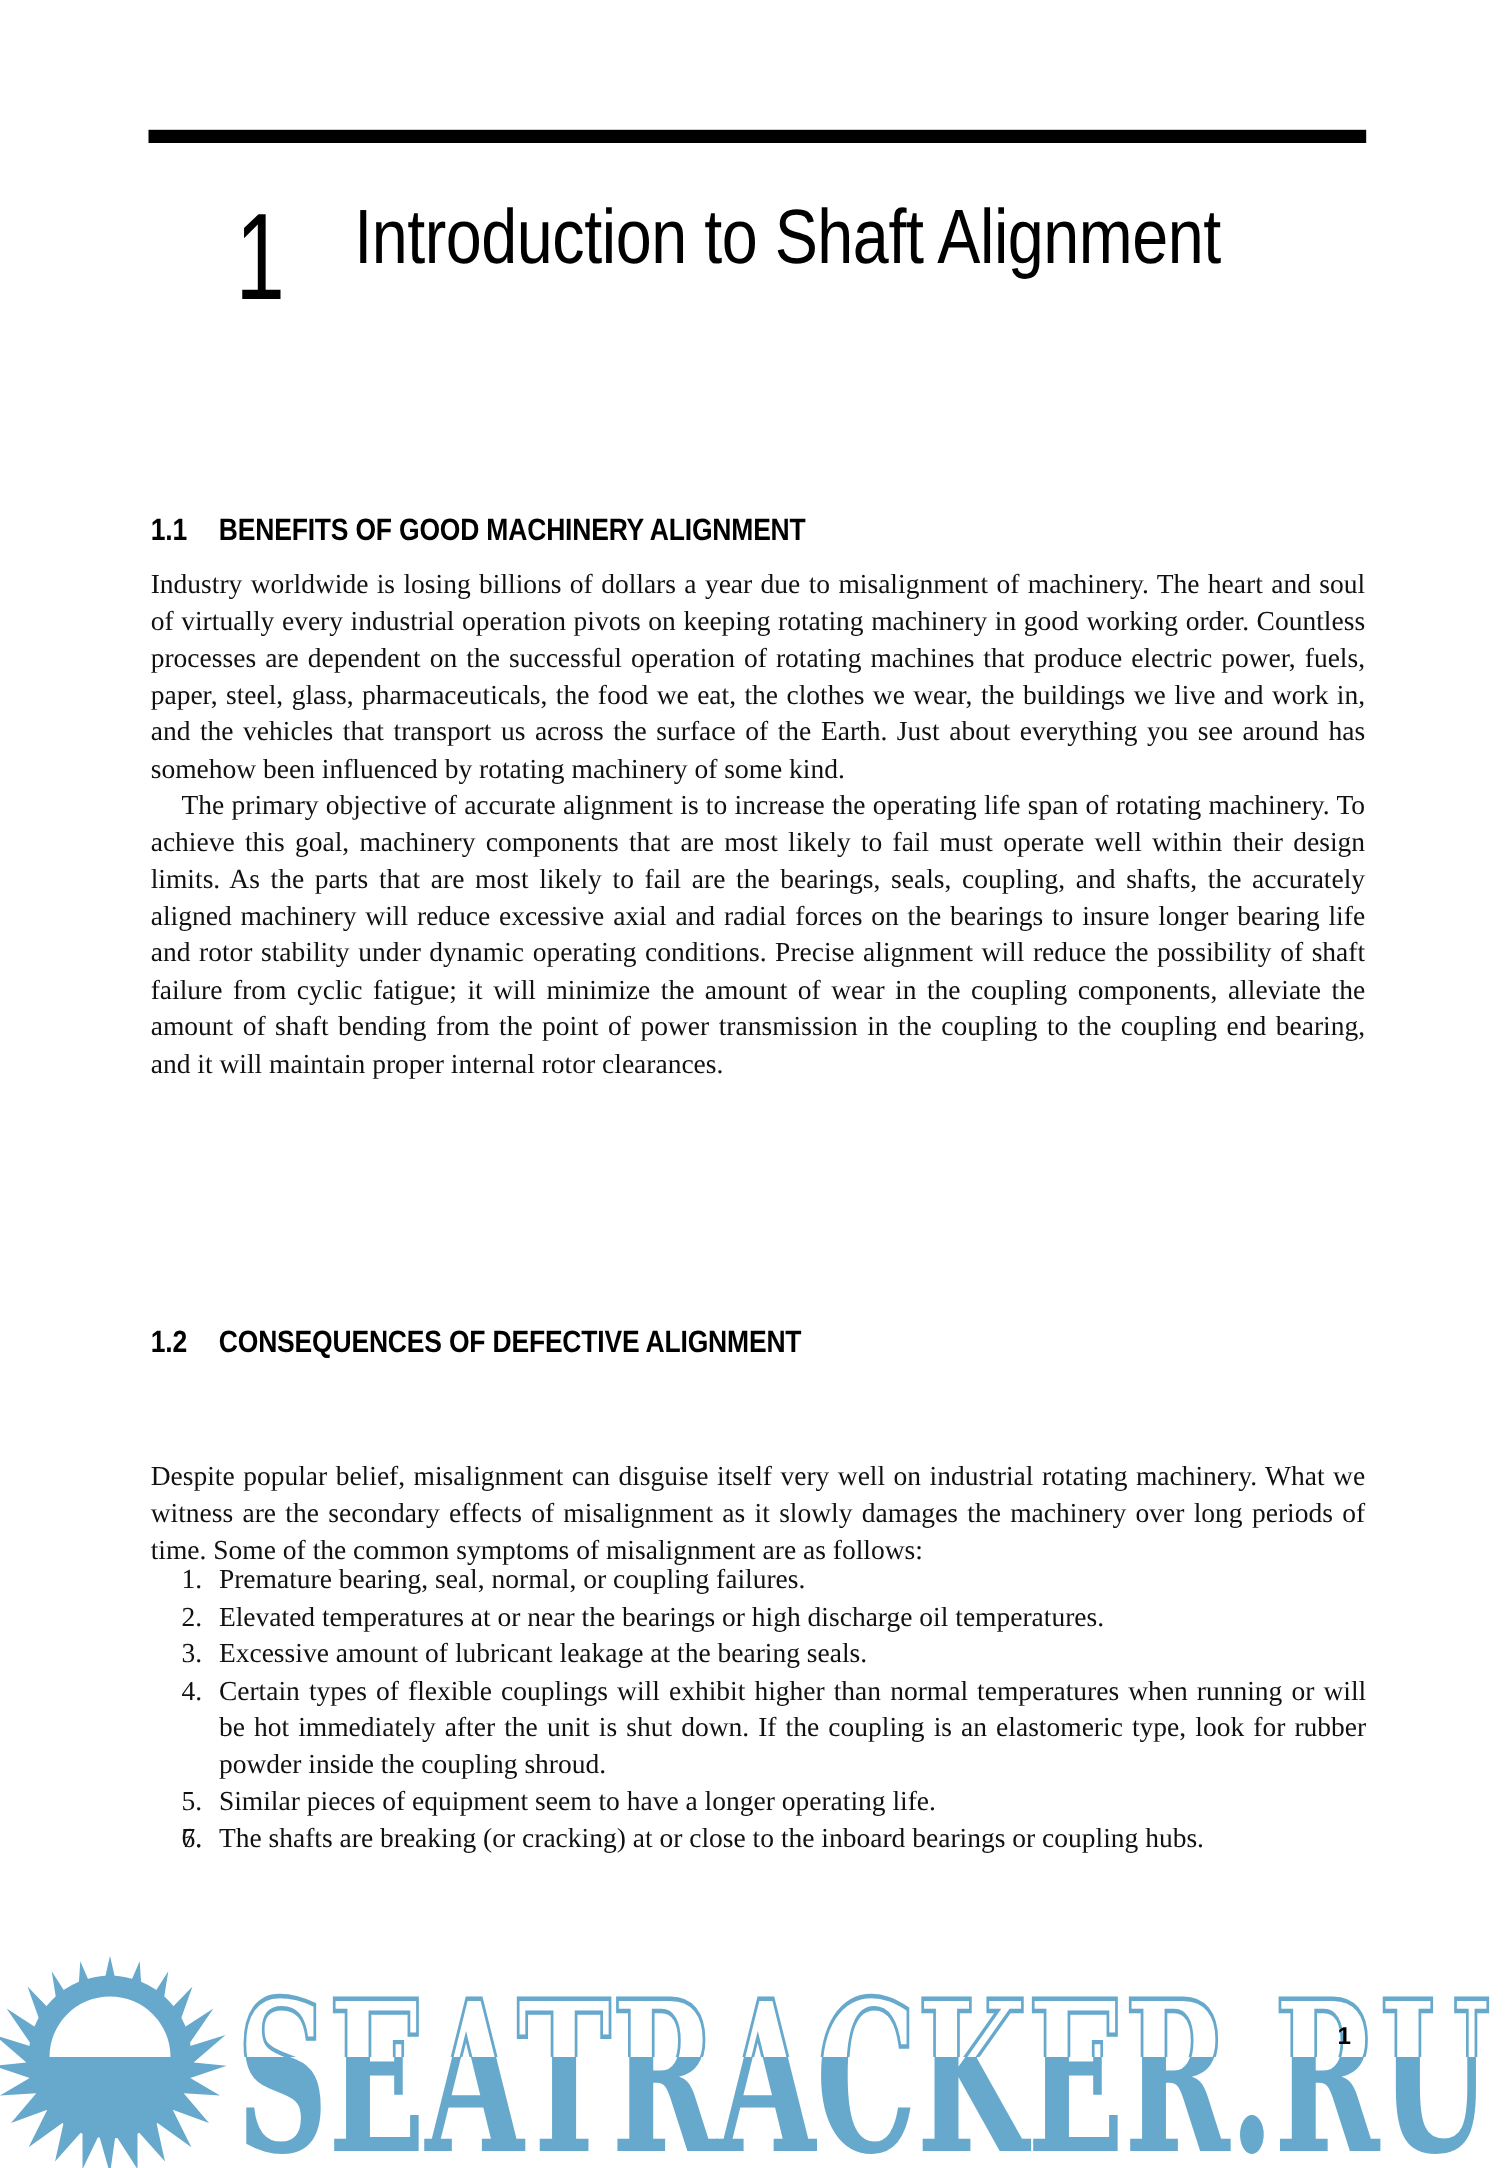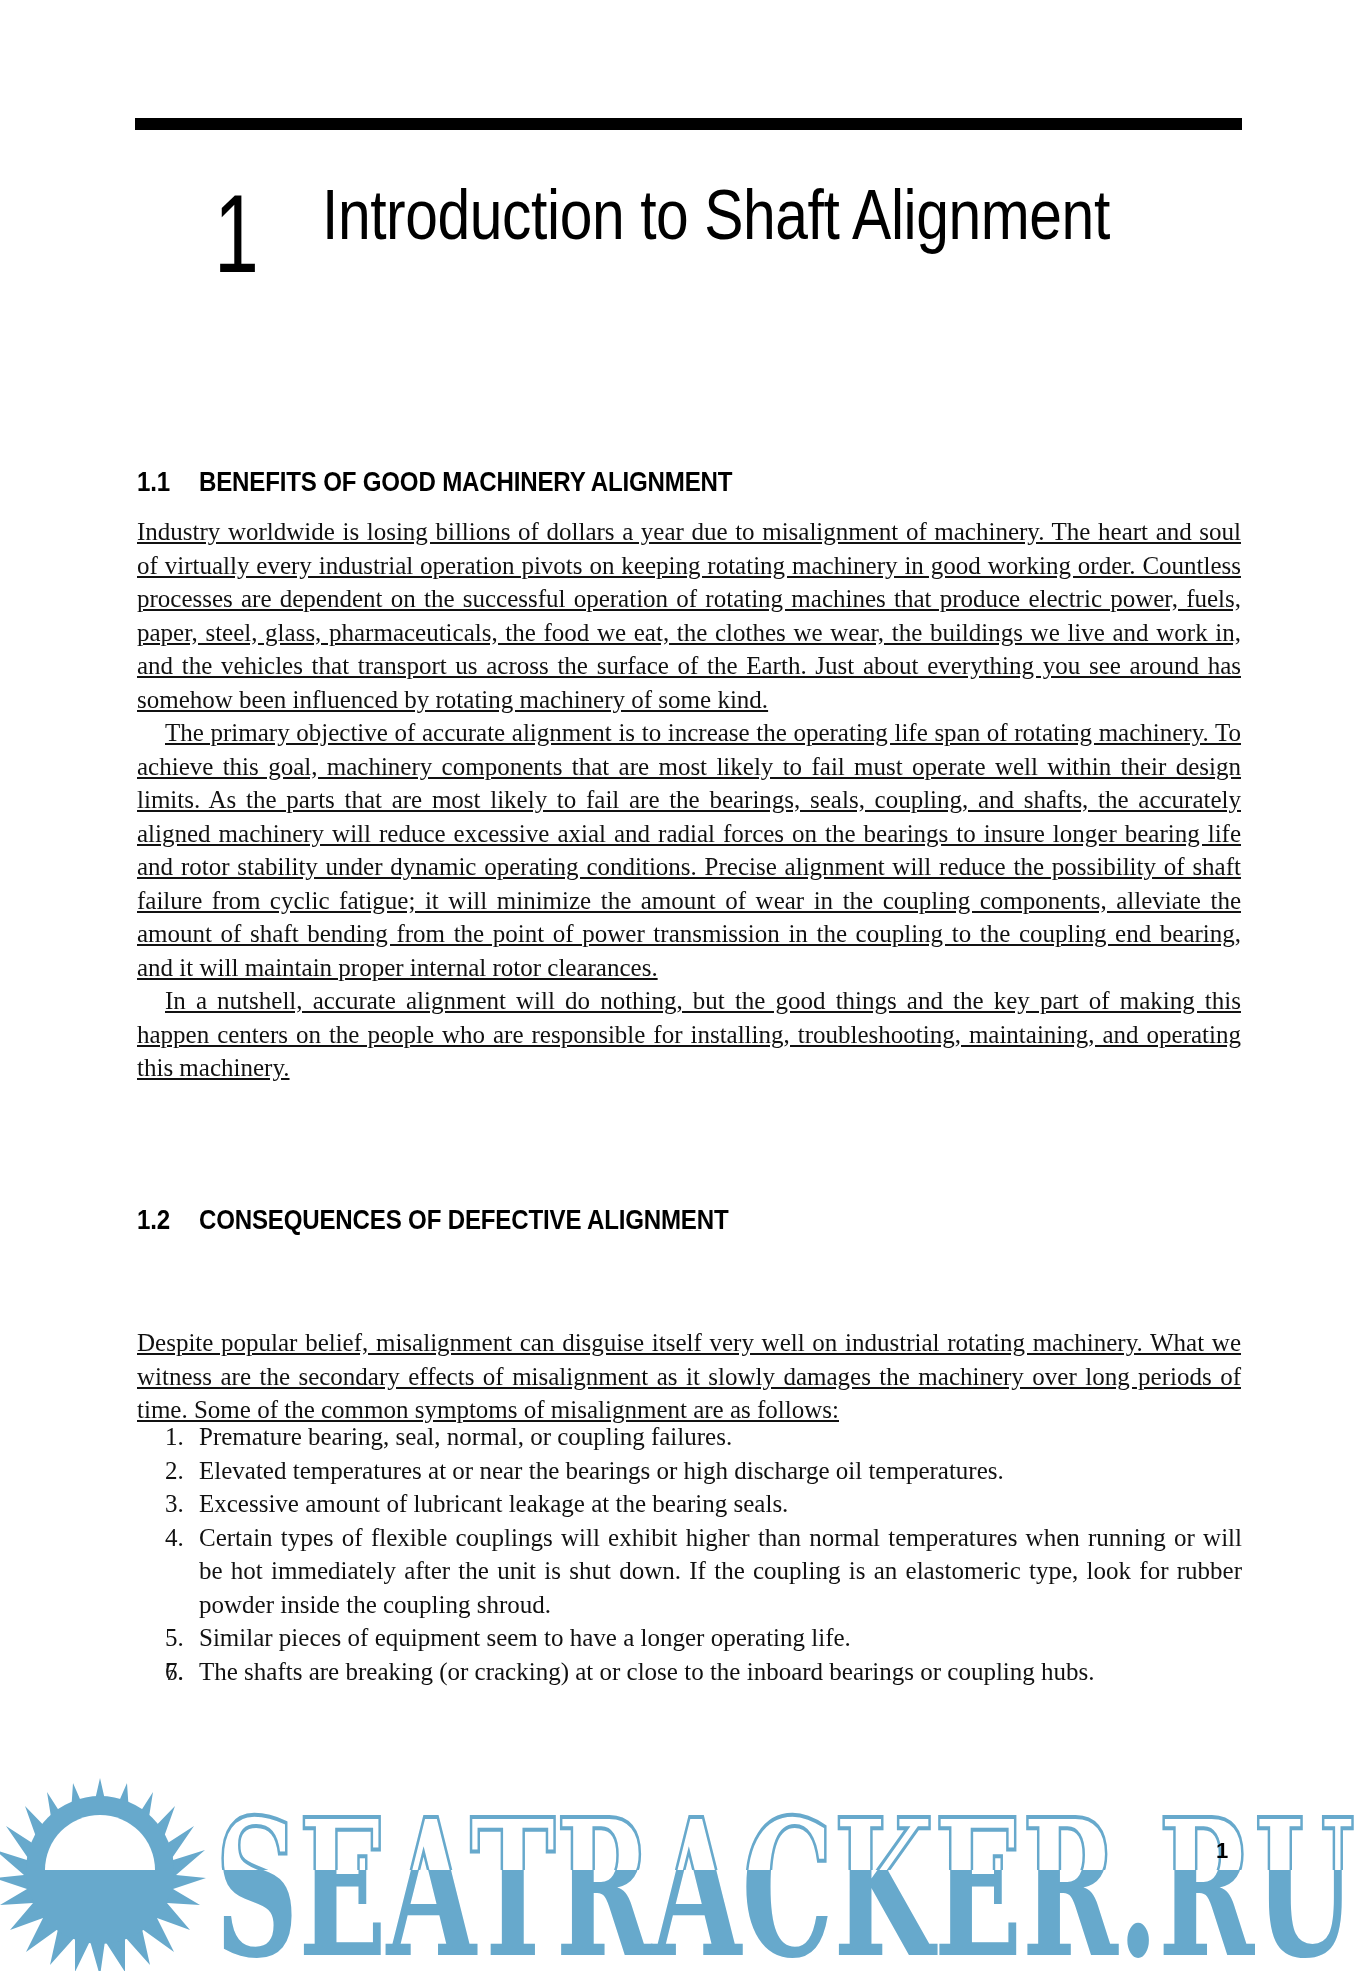--- a/index.html
+++ b/index.html
@@ -25,21 +25,21 @@
   .section-head {
     position: absolute; left: 137px;
     font-family: "Liberation Sans", "DejaVu Sans", sans-serif;
     font-size: 28px; font-weight: 700; color: #000; white-space: nowrap;
     transform: scaleX(0.86); transform-origin: left top;
     letter-spacing: -0.2px;
   }
   .section-head .num { display: inline-block; width: 72px; }
 
   .text-block { position: absolute; left: 137px; width: 1104px; font-size: 25px; line-height: 33.5px; }
-  .para { text-align: justify; text-align-last: left; text-decoration: underline; }
+  .para { text-align: justify; text-align-last: left; }
   .para.indent { text-indent: 28px; }
 
   .list { position: absolute; left: 165px; width: 1077px; font-size: 25px; line-height: 33.5px; list-style: none; }
   .list li { position: relative; padding-left: 34px; text-align: justify; text-align-last: left; }
   .list li .marker { position: absolute; left: 0; top: 0; }
 
   .watermark { position: absolute; left: 0; top: 1770px; width: 1371px; height: 201px; }
   .page-number {
     position: absolute; left: 1216px; top: 1838px;
     font-family: "Liberation Sans", "DejaVu Sans", sans-serif;
@@ -54,21 +54,20 @@
 <div class="chapter-num">1</div>
 <div class="chapter-title">Introduction to Shaft Alignment</div>
 
 <div class="section-head" style="top:466px;">
   <span class="num">1.1</span><span>BENEFITS OF GOOD MACHINERY ALIGNMENT</span>
 </div>
 
 <div class="text-block" style="top:515px;">
   <p class="para">Industry worldwide is losing billions of dollars a year due to misalignment of machinery. The heart and soul of virtually every industrial operation pivots on keeping rotating machinery in good working order. Countless processes are dependent on the successful operation of rotating machines that produce electric power, fuels, paper, steel, glass, pharmaceuticals, the food we eat, the clothes we wear, the buildings we live and work in, and the vehicles that transport us across the surface of the Earth. Just about everything you see around has somehow been influenced by rotating machinery of some kind.</p>
   <p class="para indent">The primary objective of accurate alignment is to increase the operating life span of rotating machinery. To achieve this goal, machinery components that are most likely to fail must operate well within their design limits. As the parts that are most likely to fail are the bearings, seals, coupling, and shafts, the accurately aligned machinery will reduce excessive axial and radial forces on the bearings to insure longer bearing life and rotor stability under dynamic operating conditions. Precise alignment will reduce the possibility of shaft failure from cyclic fatigue; it will minimize the amount of wear in the coupling components, alleviate the amount of shaft bending from the point of power transmission in the coupling to the coupling end bearing, and it will maintain proper internal rotor clearances.</p>
-  <p class="para indent">In a nutshell, accurate alignment will do nothing, but the good things and the key part of making this happen centers on the people who are responsible for installing, troubleshooting, maintaining, and operating this machinery.</p>
 </div>
 
 <div class="section-head" style="top:1204px;">
   <span class="num">1.2</span><span>CONSEQUENCES OF DEFECTIVE ALIGNMENT</span>
 </div>
 
 <div class="text-block" style="top:1326px;">
   <p class="para">Despite popular belief, misalignment can disguise itself very well on industrial rotating machinery. What we witness are the secondary effects of misalignment as it slowly damages the machinery over long periods of time. Some of the common symptoms of misalignment are as follows:</p>
 </div>
 

